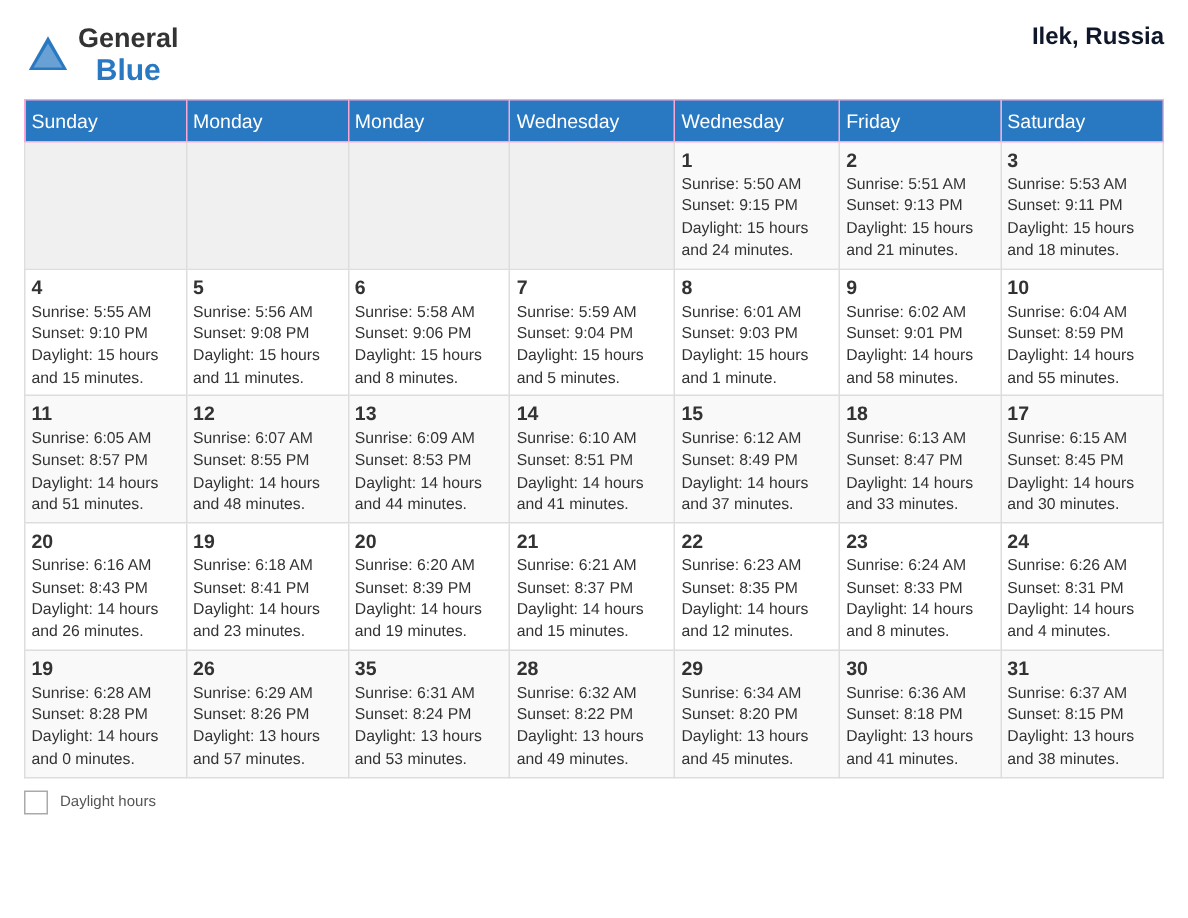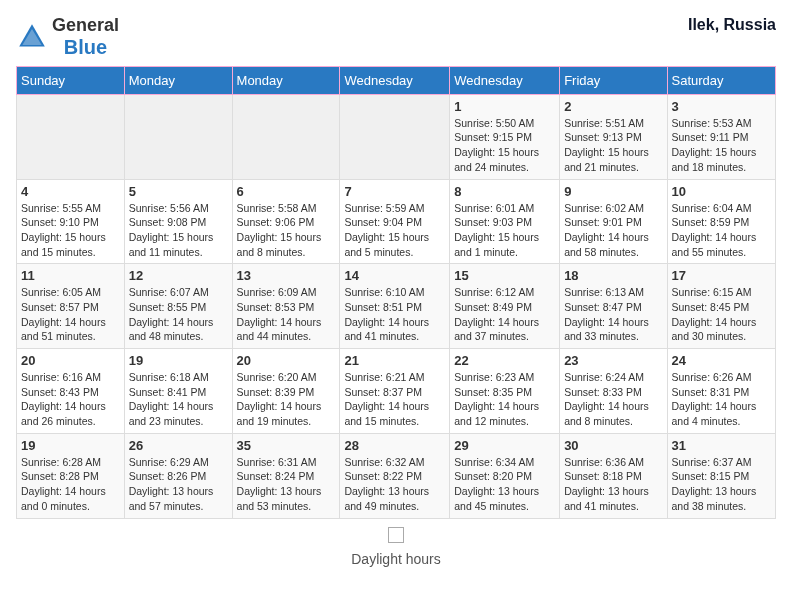--- a/index.html
+++ b/index.html
@@ -92,26 +92,25 @@
     .day-info {
       color: #333;
       line-height: 1.4;
       font-size: 10.5px;
     }
     .empty-cell {
       background: #f0f0f0 !important;
     }
     .footer {
       margin-top: 8px;
-      font-size: 14px;
+      font-size: 10px;
       color: #555;
       display: flex;
       align-items: center;
       gap: 8px;
-      flex-direction: column;
     }
     .footer-box {
       width: 16px;
       height: 16px;
       background: #fff;
       border: 1px solid #aaa;
       display: inline-block;
     }
   </style>
 </head>

